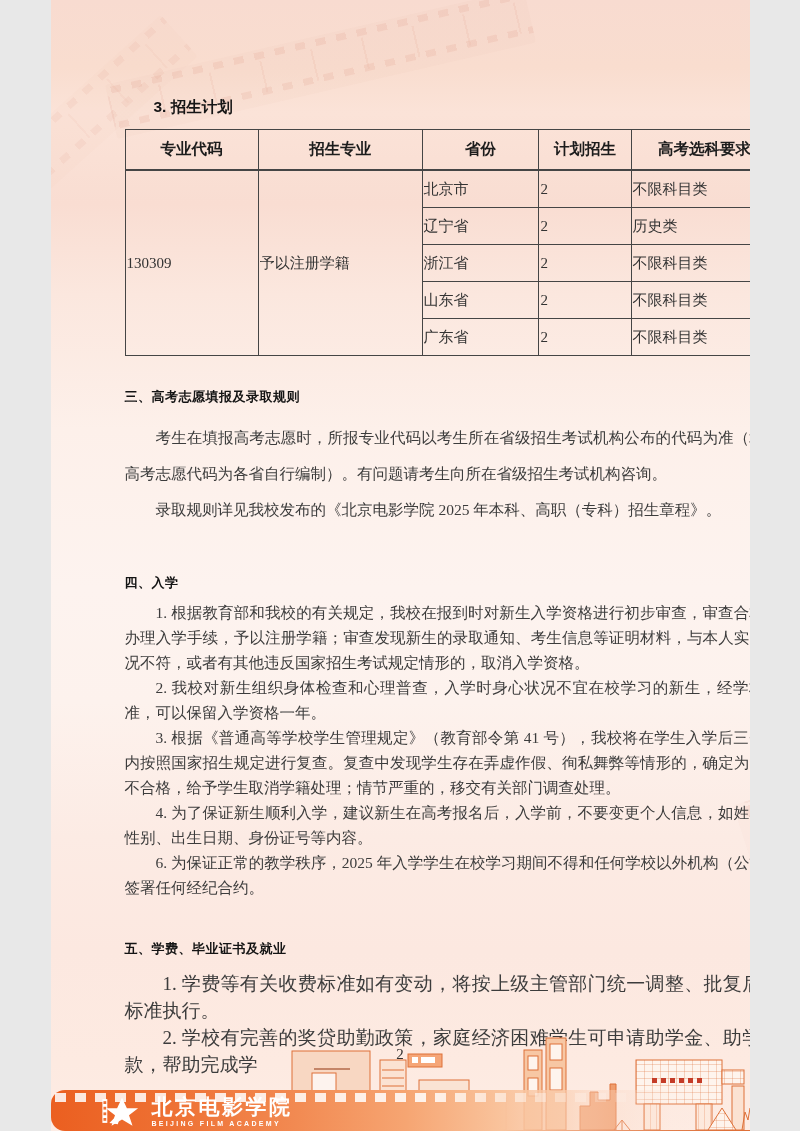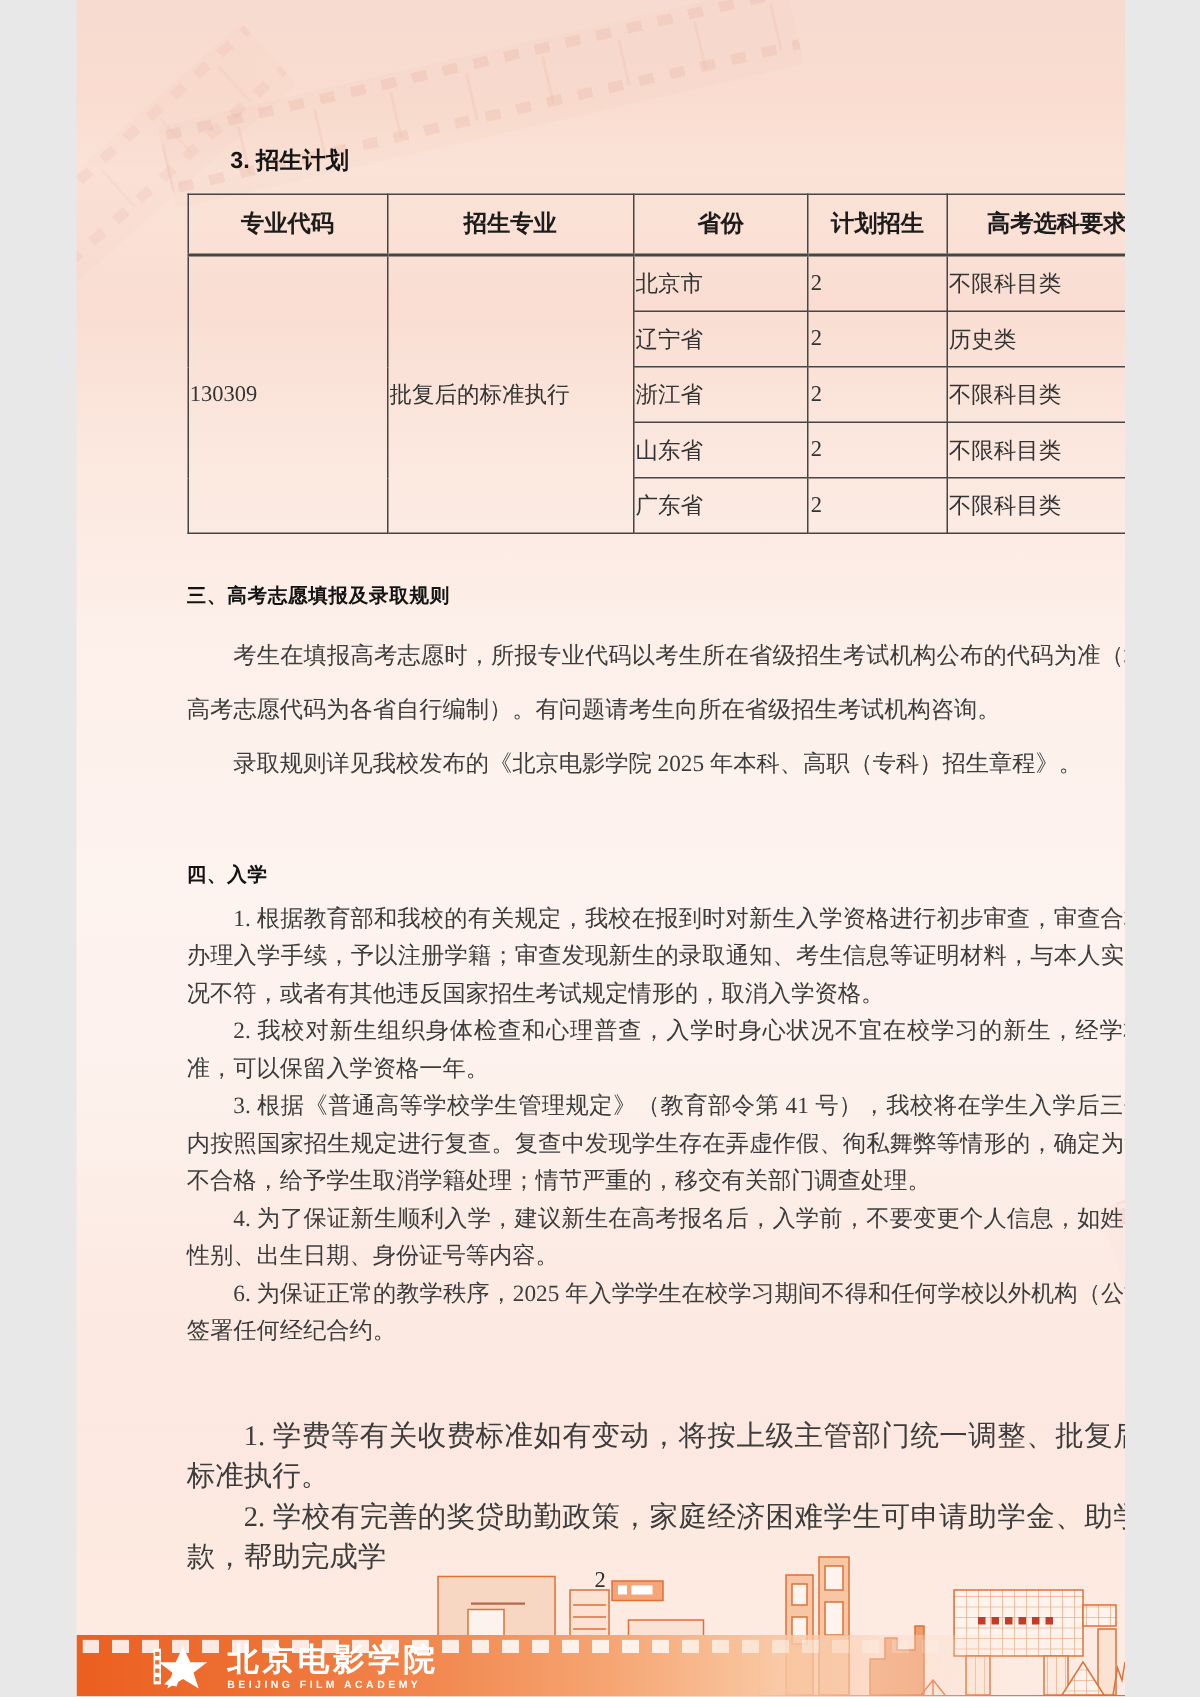--- a/index.html
+++ b/index.html
@@ -53,20 +53,21 @@
   .skyline { position:absolute; right:0; bottom:0; width:466px; height:95px; z-index:1; }
   .page-number {
     position:absolute; left:0; right:0; top:1046px; text-align:center;
     font-size:15px; color:#2f2f2f; z-index:2;
   }
   .footer-band {
     position:absolute; left:0; right:17px; bottom:0; height:41px; z-index:3;
     background: linear-gradient(90deg,
       #eb5f20 0%, #ee7134 18%, #f28a52 36%, #f6a572 52%, #f9c39c 66%,
       rgba(251,214,192,.45) 80%, rgba(252,226,212,.12) 91%, rgba(252,231,220,0) 100%);
+    border-radius: 14px;
   }
   .perfs {
     position:absolute; top:3px; left:4px; right:0; height:9px;
     background: repeating-linear-gradient(90deg, rgba(255,255,255,.85) 0 11px, rgba(255,255,255,0) 11px 20px);
     -webkit-mask-image: linear-gradient(90deg,#000 0 55%, rgba(0,0,0,.35) 75%, transparent 92%);
             mask-image: linear-gradient(90deg,#000 0 55%, rgba(0,0,0,.35) 75%, transparent 92%);
   }
   .logo-row { position:absolute; left:50px; bottom:4px; display:flex; align-items:center; gap:9px; color:#fff; }
   .logo-text { display:flex; flex-direction:column; }
   .logo-cn {
@@ -102,21 +103,21 @@
         <th>专业代码</th>
         <th>招生专业</th>
         <th>省份</th>
         <th>计划招生</th>
         <th>高考选科要求</th>
       </tr>
     </thead>
     <tbody>
       <tr>
         <td rowspan="5">130309</td>
-        <td rowspan="5">批复后的标准执行</td>
+        <td rowspan="5">予以注册学籍</td>
         <td>北京市</td>
         <td>2</td>
         <td>不限科目类</td>
       </tr>
       <tr>
         <td>辽宁省</td>
         <td>2</td>
         <td>历史类</td>
       </tr>
       <tr>
@@ -146,20 +147,21 @@
   <div class="sec" id="sec4">
     <h2>四、入学</h2>
     <p class="sp4 first">1. 根据教育部和我校的有关规定，我校在报到时对新生入学资格进行初步审查，审查合格的办理入学手续，予以注册学籍；审查发现新生的录取通知、考生信息等证明材料，与本人实际情况不符，或者有其他违反国家招生考试规定情形的，取消入学资格。</p>
     <p class="sp4">2. 我校对新生组织身体检查和心理普查，入学时身心状况不宜在校学习的新生，经学校批准，可以保留入学资格一年。</p>
     <p class="sp4">3. 根据《普通高等学校学生管理规定》（教育部令第 41 号），我校将在学生入学后三个月内按照国家招生规定进行复查。复查中发现学生存在弄虚作假、徇私舞弊等情形的，确定为复查不合格，给予学生取消学籍处理；情节严重的，移交有关部门调查处理。</p>
     <p class="sp4">4. 为了保证新生顺利入学，建议新生在高考报名后，入学前，不要变更个人信息，如姓名、性别、出生日期、身份证号等内容。</p>
     <p class="sp4">6. 为保证正常的教学秩序，2025 年入学学生在校学习期间不得和任何学校以外机构（公司）签署任何经纪合约。</p>
   </div>
 
   <div class="sec" id="sec5">
+    <h2>五、学费、毕业证书及就业</h2>
     <p class="sp5 first">1. 学费等有关收费标准如有变动，将按上级主管部门统一调整、批复后的标准执行。</p>
     <p class="sp5">2. 学校有完善的奖贷助勤政策，家庭经济困难学生可申请助学金、助学贷款，帮助完成学</p>
   </div>
 
   <svg class="skyline" viewBox="0 0 466 95" xmlns="http://www.w3.org/2000/svg">
     <defs>
       <pattern id="grid" width="8" height="7" patternUnits="userSpaceOnUse">
         <rect width="8" height="7" fill="#fef4ed"></rect>
         <path d="M0,0 H8 M0,0 V7" stroke="rgba(222,112,56,.55)" stroke-width="1" fill="none"></path>
       </pattern>

